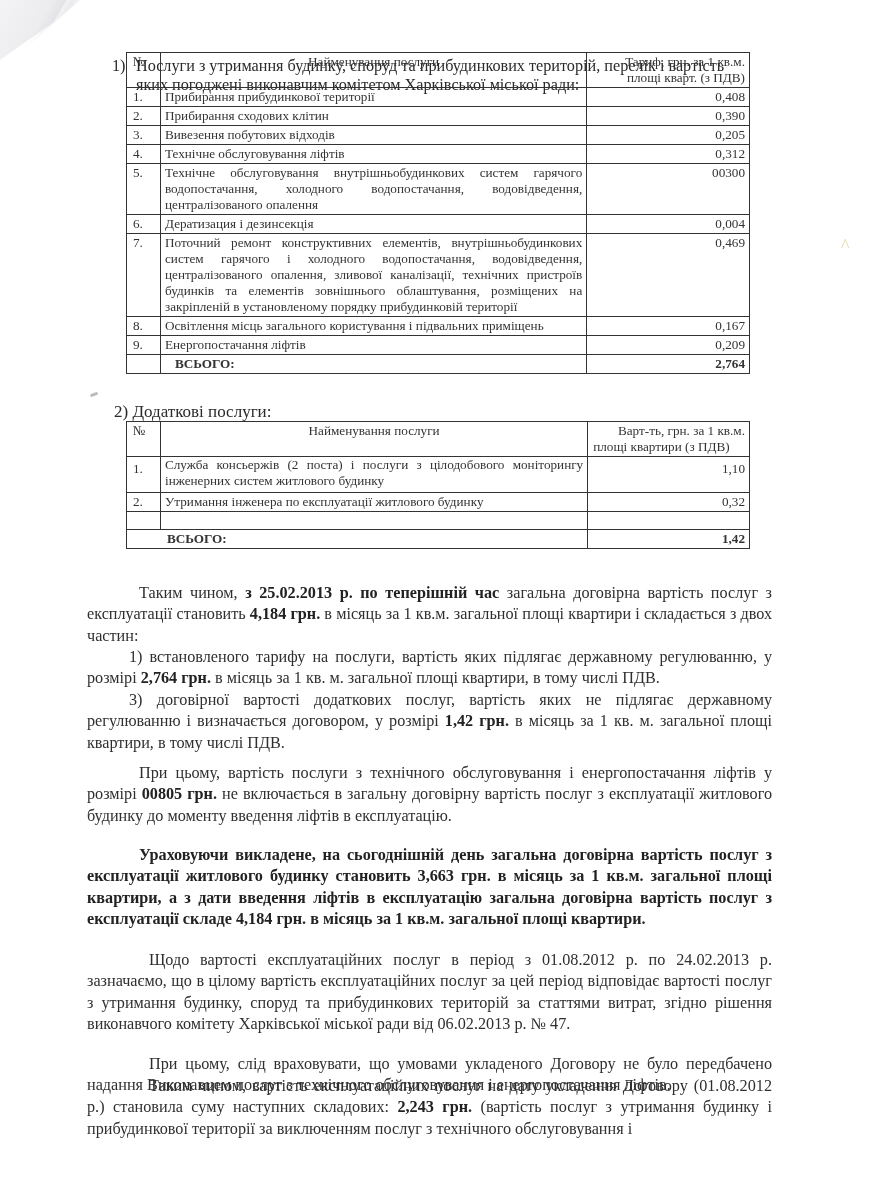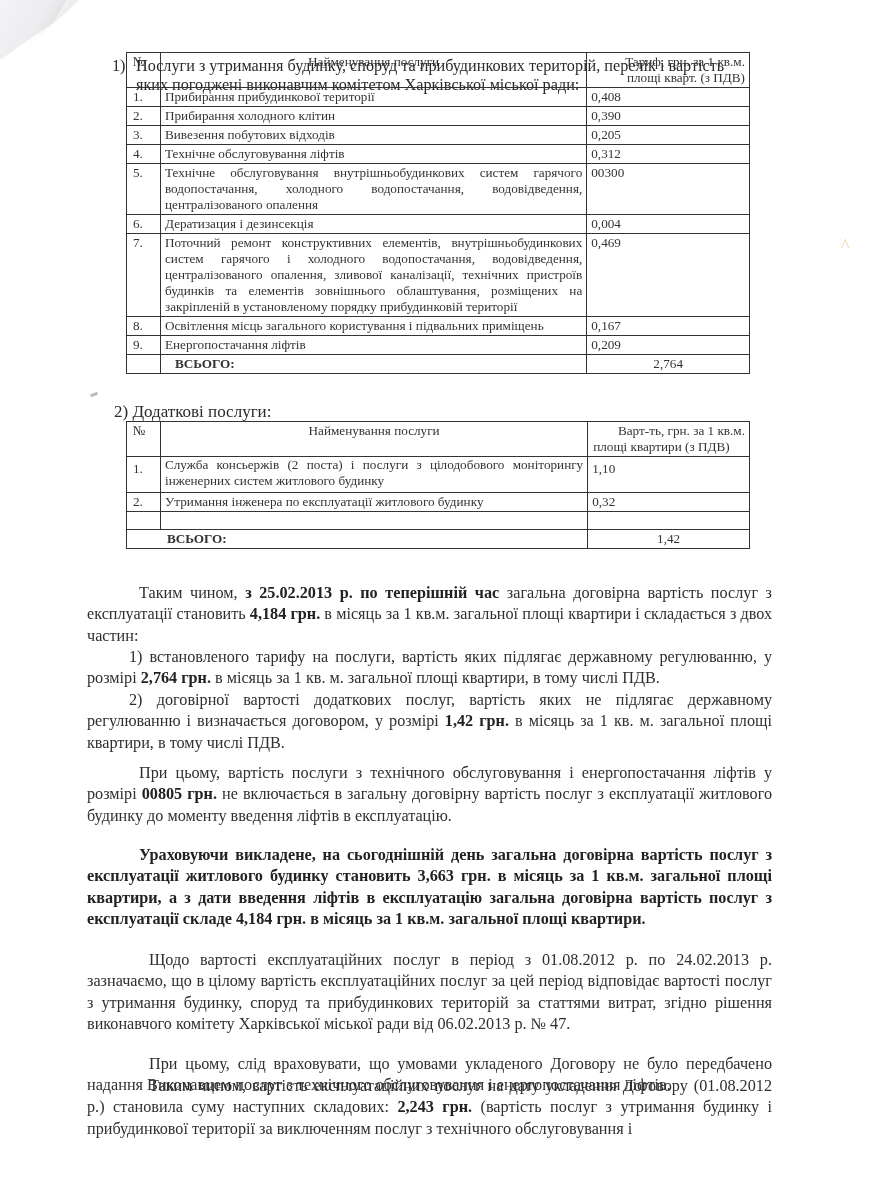--- a/index.html
+++ b/index.html
@@ -32,25 +32,25 @@
     .heading1 .line2 { padding-left: 24px; }
 
     table.svc {
       position: absolute; border-collapse: collapse;
       font-size: 13.2px; line-height: 16px; color: #333;
     }
     table.svc td {
       border: 1.2px solid #333; vertical-align: top; padding: 1px 4px;
     }
     table.svc td.no { text-align: left; padding-left: 6px; }
-    table.svc td.val { text-align: left; }
+    table.svc td.val { text-align: right; }
     table.svc td.name { text-align: justify; }
     table.svc .hdr td.name { text-align: center; }
     table.svc td.total-label { font-weight: bold; padding-left: 14px; }
-    table.svc td.total-val { font-weight: normal; text-align: center; }
+    table.svc td.total-val { font-weight: bold; text-align: right; }
     table.svc td.hdrval { text-align: right; padding-left: 5px; }
     .hdrval.justify { text-align: justify; text-align-last: left; }
 
     #t1 { left: 126px; top: 52px; width: 624px; }
     #t1 col.c1 { width: 34px; }
     #t1 col.c2 { width: 427px; }
     #t1 col.c3 { width: 163px; }
 
     .heading2 {
       position: absolute; left: 114px; top: 402px; font-size: 17px;
@@ -97,21 +97,21 @@
     <td class="name">Найменування послуги</td>
     <td class="hdrval">Тариф, грн. за 1 кв.м. площі кварт. (з ПДВ)</td>
   </tr>
   <tr>
     <td class="no">1.</td>
     <td class="name">Прибирання прибудинкової території</td>
     <td class="val">0,408</td>
   </tr>
   <tr>
     <td class="no">2.</td>
-    <td class="name">Прибирання холодного клітин</td>
+    <td class="name">Прибирання сходових клітин</td>
     <td class="val">0,390</td>
   </tr>
   <tr>
     <td class="no">3.</td>
     <td class="name">Вивезення побутових відходів</td>
     <td class="val">0,205</td>
   </tr>
   <tr>
     <td class="no">4.</td>
     <td class="name">Технічне обслуговування ліфтів</td>
@@ -188,21 +188,21 @@
 
 <div class="para" style="top:583px">
   <span class="indent2"></span><span>Таким чином, </span><span class="bu">з 25.02.2013 р. по теперішній час</span><span> загальна договірна вартість послуг з експлуатації становить </span><span class="b">4,184 грн.</span><span> в місяць за 1 кв.м. загальної площі квартири і складається з двох частин:</span>
 </div>
 
 <div class="para" style="top:647px">
   <span class="indent"></span><span>1) встановленого тарифу на послуги, вартість яких підлягає державному регулюванню, у розмірі </span><span class="b">2,764 грн.</span><span> в місяць за 1 кв. м. загальної площі квартири, в тому числі ПДВ.</span>
 </div>
 
 <div class="para" style="top:690px">
-  <span class="indent"></span><span>2) договірної вартості додаткових послуг, вартість яких не підлягає державному регулюванню і визначається договором, у розмірі </span><span class="b">1,42 грн.</span><span> в місяць за 1 кв. м. загальної площі квартири, в тому числі ПДВ.</span>
+  <span class="indent"></span><span>3) договірної вартості додаткових послуг, вартість яких не підлягає державному регулюванню і визначається договором, у розмірі </span><span class="b">1,42 грн.</span><span> в місяць за 1 кв. м. загальної площі квартири, в тому числі ПДВ.</span>
 </div>
 
 <div class="para" style="top:763px">
   <span class="indent2"></span><span>При цьому, вартість послуги з технічного обслуговування і енергопостачання ліфтів у розмірі </span><span class="b">00805 грн.</span><span> не включається в загальну договірну вартість послуг з експлуатації житлового будинку до моменту введення ліфтів в експлуатацію.</span>
 </div>
 
 <div class="para bold" style="top:845px">
   <span class="indent2"></span><span>Ураховуючи викладене, на сьогоднішній день загальна договірна вартість послуг з експлуатації житлового будинку становить 3,663 грн. в місяць за 1 кв.м. загальної площі квартири, а з дати введення ліфтів в експлуатацію загальна договірна вартість послуг з експлуатації складе 4,184 грн. в місяць за 1 кв.м. загальної площі квартири.</span>
 </div>
 

